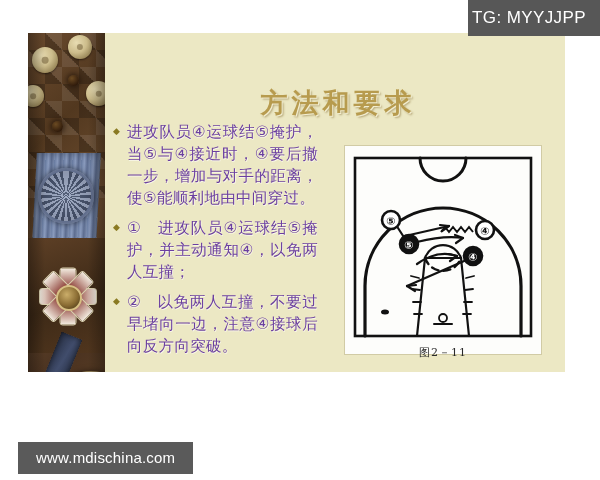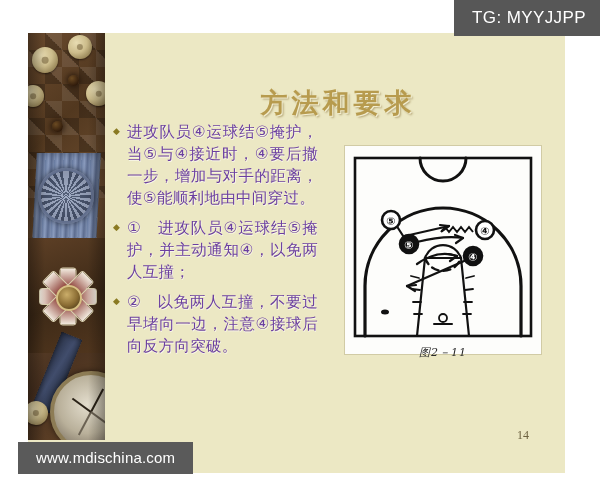--- a/index.html
+++ b/index.html
@@ -14,21 +14,21 @@
     font-family: "Liberation Sans", sans-serif;
     position: relative;
   }
 
   
   #slide {
     position: absolute;
     left: 28px;
     top: 33px;
     width: 537px;
-    height: 440px;
+    height: 339px;
     background: #ece8c4;
     overflow: hidden;
   }
 
   
   #deco-strip {
     position: absolute;
     left: 0;
     top: 0;
     width: 77px;
@@ -242,21 +242,20 @@
   #figure-caption {
     position: absolute;
     left: 317px;
     top: 312px;
     width: 196px;
     text-align: center;
     font-family: "DejaVu Serif", "Liberation Serif", serif;
     font-size: 11px;
     color: #2a2a2a;
     letter-spacing: 1px;
-    font-style: italic;
   }
 
   
   #page-number {
     position: absolute;
     left: 489px;
     top: 372px;
     font-family: "Liberation Serif", serif;
     font-size: 12px;
     color: #6d6240;
@@ -265,21 +264,21 @@
 
   
   #tg-watermark {
     position: absolute;
     right: 0;
     top: 0;
     background: #575757;
     color: #ffffff;
     font-family: "Liberation Sans", sans-serif;
     font-size: 17px;
-    padding: 9px 14px 10px 18px;
+    padding: 9px 14px 10px 4px;
     letter-spacing: 0.4px;
     line-height: 1;
   }
   #site-watermark {
     position: absolute;
     left: 18px;
     bottom: 6px;
     background: #5a5a5a;
     color: #ffffff;
     font-family: "Liberation Sans", sans-serif;

